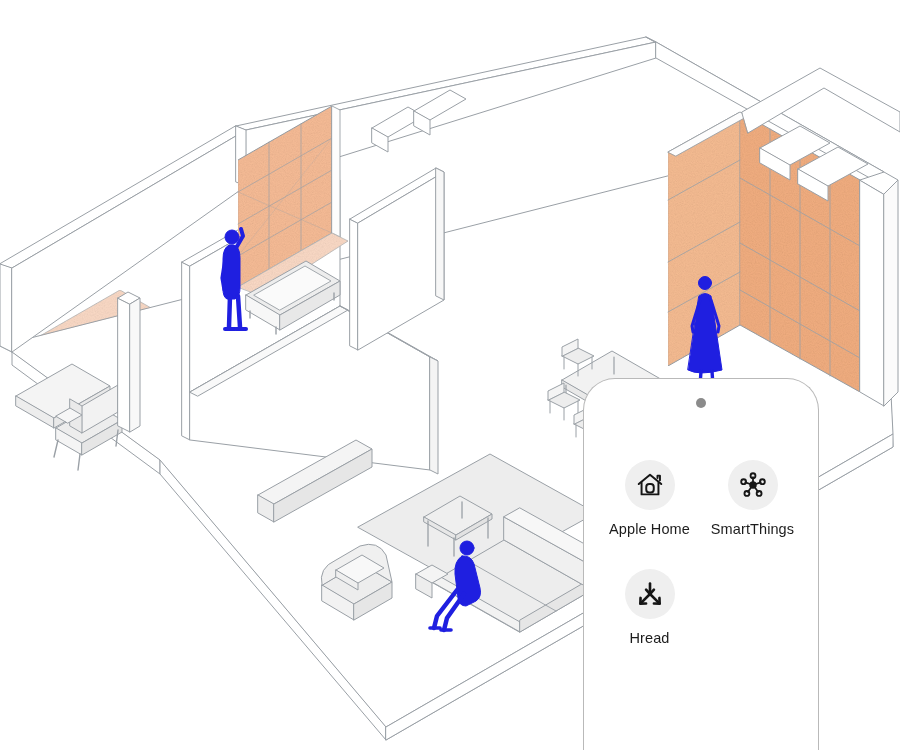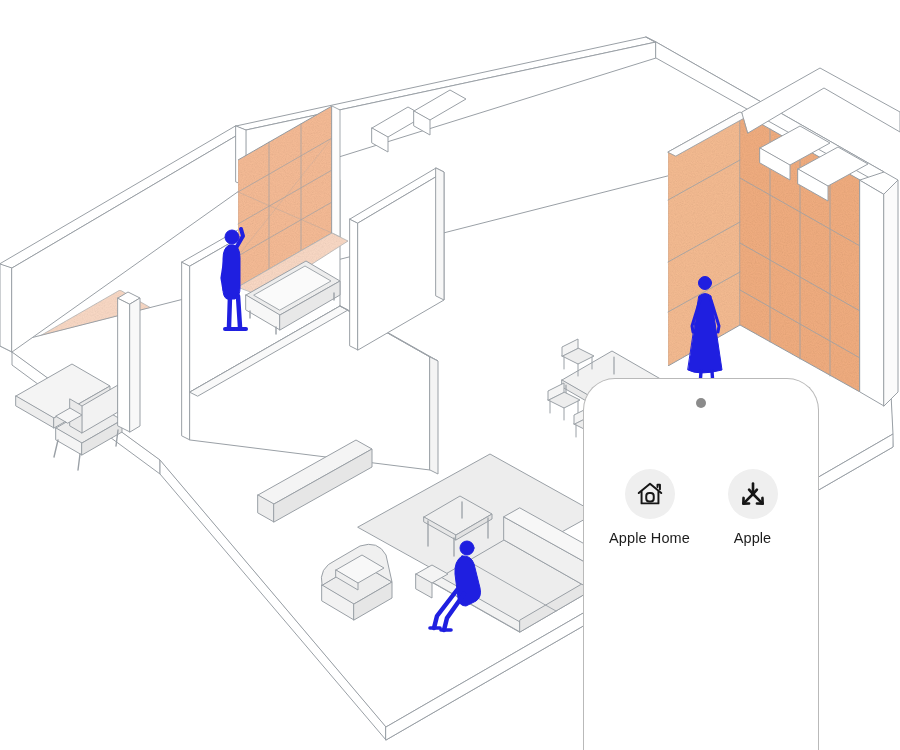--- a/index.html
+++ b/index.html
@@ -50,21 +50,21 @@
     transform: translateX(-50%);
     top: 19px;
     width: 10px;
     height: 10px;
     border-radius: 50%;
     background: #8b8b8b;
   }
   #app-grid {
     position: absolute;
     left: 0;
-    top: 90px;
+    top: 81px;
     width: 100%;
     display: grid;
     grid-template-columns: 1fr 1fr;
     row-gap: 32px;
     column-gap: 0px;
     padding: 0 14px;
     box-sizing: border-box;
   }
   .app-tile {
     display: flex;
@@ -404,37 +404,59 @@
               <path d="M4 15 L16 5 L28 15"></path>
               <path d="M7 13.5 V26 H25 V13.5"></path>
               <path d="M24 8.5 V6 H26.6 V11"></path>
               <rect x="12" y="15" width="8" height="9" rx="3.2"></rect>
             </g>
           </svg>
         </div>
         <div class="app-label">Apple Home</div>
       </div>
 
+      <div class="app-tile">
+        <div class="app-icon-circle">
+          <svg class="ic" width="30" height="30" viewBox="0 0 32 32">
+            <g stroke="#161616" stroke-width="1.9" fill="none">
+              <line x1="16" y1="16" x2="16" y2="7"></line>
+              <line x1="16" y1="16" x2="25" y2="13"></line>
+              <line x1="16" y1="16" x2="7" y2="13"></line>
+              <line x1="16" y1="16" x2="22" y2="24"></line>
+              <line x1="16" y1="16" x2="10" y2="24"></line>
+            </g>
+            <circle cx="16" cy="16" r="4" fill="#161616"></circle>
+            <g fill="none" stroke="#161616" stroke-width="2">
+              <circle cx="16" cy="6" r="2.6"></circle>
+              <circle cx="26" cy="12.5" r="2.6"></circle>
+              <circle cx="6" cy="12.5" r="2.6"></circle>
+              <circle cx="22.5" cy="25" r="2.6"></circle>
+              <circle cx="9.5" cy="25" r="2.6"></circle>
+            </g>
+          </svg>
+        </div>
+        <div class="app-label">SmartThings</div>
+      </div>
 
       <div class="app-tile">
         <div class="app-icon-circle">
           <svg class="ic" width="28" height="28" viewBox="0 0 32 32">
             <g stroke="#161616" stroke-width="3" fill="none" stroke-linecap="round" stroke-linejoin="round">
 
               <path d="M16 4 L16 16"></path>
               <path d="M11.5 11 L16 16 L20.5 11"></path>
 
               <path d="M5 27 L16 16"></path>
               <path d="M5.2 20.5 L5 27 L11.5 26.8"></path>
 
               <path d="M27 27 L16 16"></path>
               <path d="M26.8 20.5 L27 27 L20.5 26.8"></path>
             </g>
           </svg>
         </div>
-        <div class="app-label">Apple</div>
+        <div class="app-label">Hread</div>
       </div>
 
 
     </div>
   </div>
 
 </div>
 
 </body></html>

